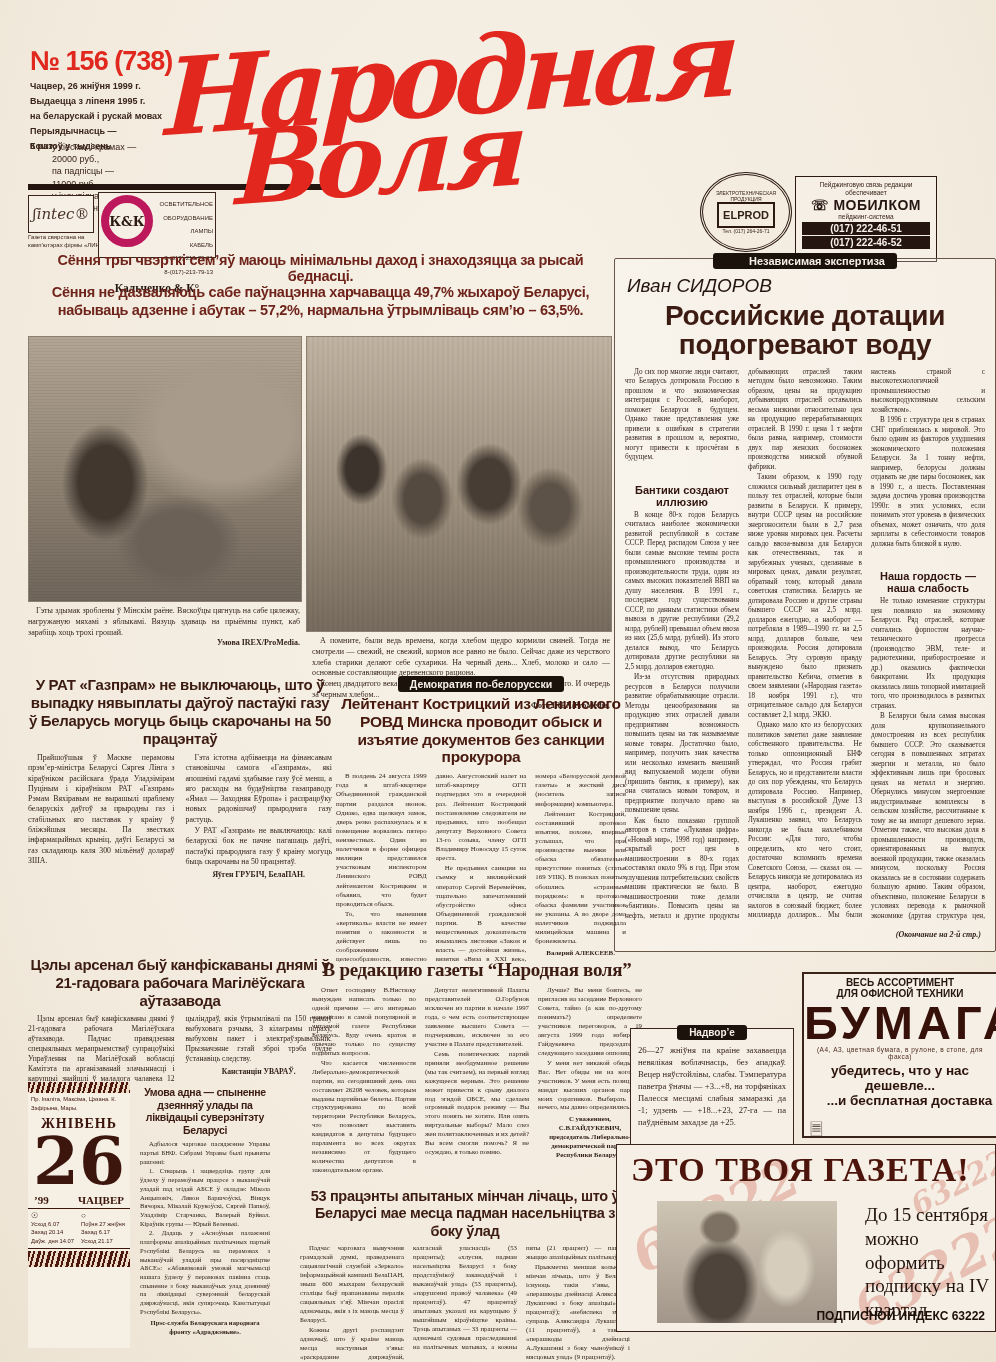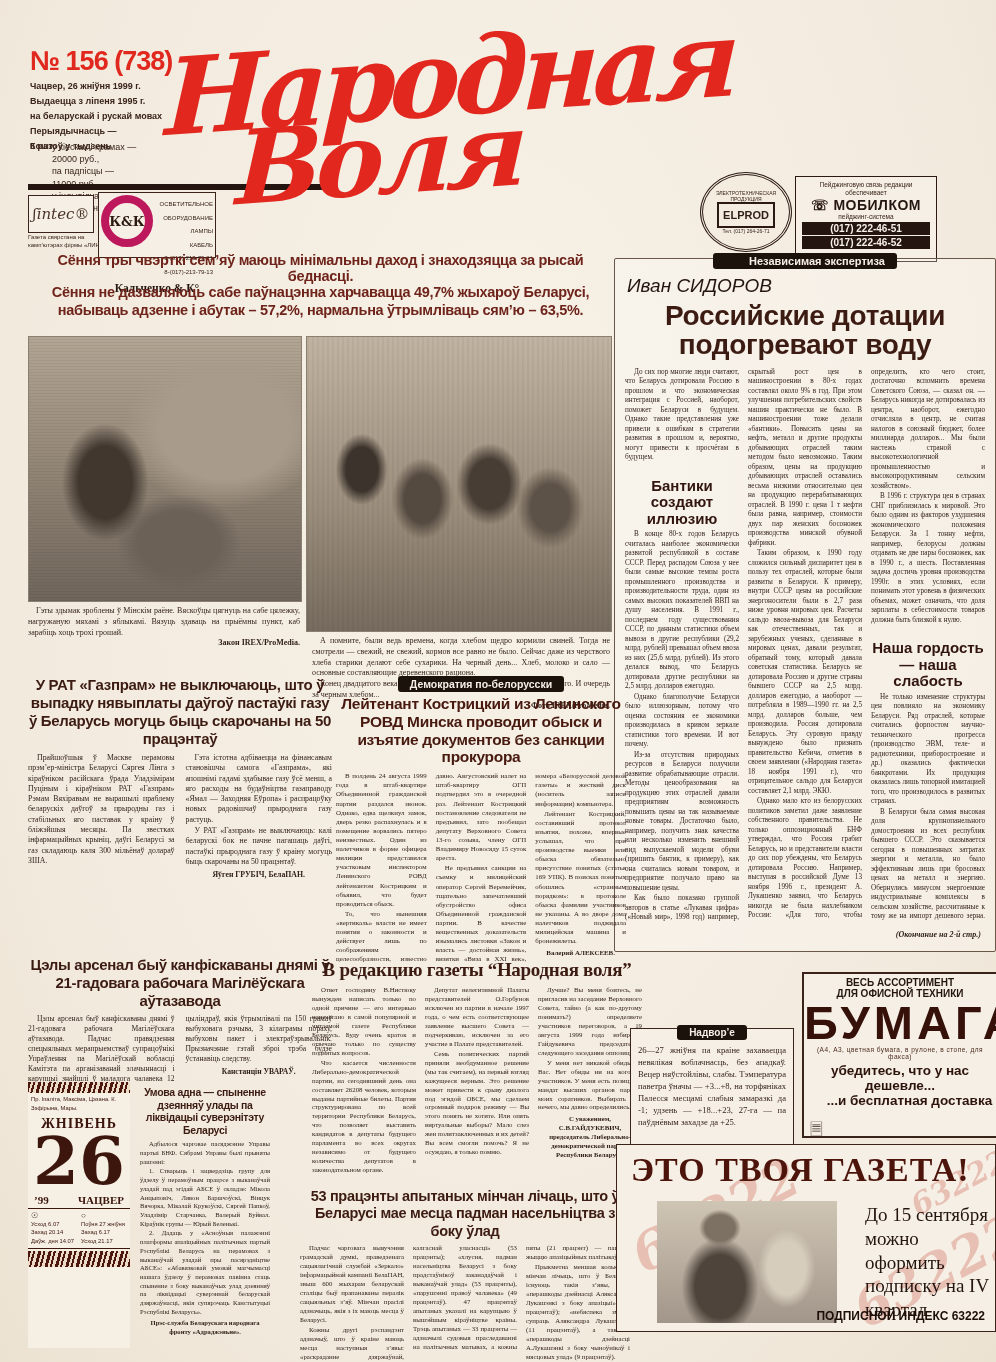--- a/index.html
+++ b/index.html
@@ -51,22 +51,22 @@
   .caption{font-size:8px;line-height:1.35;text-align:justify;color:#2f1e16;}
   .caption p{margin:0;text-indent:8px;}
   .caption p.by{text-align:right;font-weight:bold;text-indent:0;}
   
   .chip{background:#1c120c;color:#f6efe7;font-family:"Liberation Sans",sans-serif;font-weight:bold;
         display:inline-block;padding:2px 12px;border-radius:3px;}
   .art-head{font-family:"Liberation Sans",sans-serif;font-weight:bold;color:#3c1b12;text-align:center;letter-spacing:-.3px;}
   .body-cols{font-family:"Liberation Serif",serif;font-size:7.2px;line-height:1.32;color:#2e1d16;
              text-align:justify;overflow:hidden;}
   .body-cols p{margin:0 0 1px;text-indent:9px;}
-  .body-cols p.sub{font-family:"Liberation Sans",sans-serif;font-weight:bold;text-align:center;font-size:15px;
-                   margin:15px 0 3px;text-indent:0;color:#31150e;line-height:1.1;}
+  .body-cols p.sub{font-family:"Liberation Sans",sans-serif;font-weight:bold;text-align:center;font-size:11px;
+                   margin:21px 0 3px;text-indent:0;color:#31150e;line-height:1.1;}
   .body-cols p.by{text-align:center;font-weight:bold;text-indent:0;margin-top:3px;}
   .cols3{column-count:3;column-gap:9px;}
   .cols2{column-count:2;column-gap:11px;}
   .sidorov-box{border:1px solid #6b5748;border-radius:2px;background:rgba(255,255,255,.25);}
   .author-line{font-family:"Liberation Sans",sans-serif;font-style:italic;font-size:19px;color:#241510;}
   .cont-note{font-family:"Liberation Serif",serif;font-style:italic;font-weight:bold;font-size:8px;text-align:right;color:#2e1d16;}
   
   .cal{background:#f6efe4;}
   .ornament{height:11px;background:repeating-linear-gradient(105deg,#4c170e 0 3px,#ecdcc6 3px 5px,#4c170e 5px 7px,#ecdcc6 7px 10px);}
   .cal-month{font-family:"Liberation Serif",serif;font-weight:bold;font-size:14px;color:#3c150c;text-align:center;letter-spacing:1px;}
@@ -157,39 +157,38 @@
     <div class="phone-strip">(017) 222-46-52</div>
   </div>
 
   <div class="abs banner" style="left:28px;top:252px;width:585px;font-size:14.5px;">Сёння тры чвэрткі сем’яў маюць мінімальны даход і знаходзяцца за рысай беднасці.</div>
   <div class="abs banner" style="left:28px;top:283px;width:585px;font-size:14.5px;line-height:1.25;">Сёння не дазваляюць сабе паўнацэнна харчавацца 49,7% жыхароў Беларусі, набываць адзенне і абутак – 57,2%, нармальна ўтрымліваць сям’ю – 63,5%.</div>
 
   <div class="abs photo photo-left" style="left:28px;top:336px;width:272px;height:264px;"></div>
   <div class="abs photo photo-right" style="left:306px;top:336px;width:304px;height:294px;"></div>
   <div class="abs caption" style="left:28px;top:606px;width:272px;">
       <p class="p">Гэты здымак зроблены ў Мінскім раёне. Вяскоўцы цягнуць на сабе цялежку, нагружаную мяхамі з яблыкамі. Вязуць здаваць на прыёмны пункт, каб зарабіць хоць трохі грошай.</p>
-      <p class="by">Закон IREX/ProMedia.</p>
+      <p class="by">Умова IREX/ProMedia.</p>
     </div>
   <div class="abs caption" style="left:312px;top:636px;width:298px;">
       <p class="p">А помните, были ведь времена, когда хлебом щедро кормили свиней. Тогда не смотрели — свежий, не свежий, кормов все равно не было. Сейчас даже из черствого хлеба старики делают себе сухарики. На черный день... Хлеб, молоко и сало — основные составляющие деревенского рациона.</p>
       <p class="p">Конец двадцатого века. Государство с претензией на статус европейского. И очередь за черным хлебом...</p>
       <p class="by">Фото IREX/ProMedia.</p>
     </div>
 
   <div class="abs sidorov-box" style="left:614px;top:258px;width:380px;height:692px;">
     <div style="text-align:center;margin-top:-8px;">
       <span class="chip" style="font-size:11px;padding-left:36px;">Независимая экспертиза</span>
     </div>
     <div class="author-line" style="margin:6px 0 0 12px;">Иван СИДОРОВ</div>
     <div class="art-head" style="font-size:28px;line-height:1.05;margin:4px 8px 8px;">Российские дотации подогревают воду</div>
     <div class="body-cols cols3" style="margin:0 10px;height:560px;">
         <p class="p">До сих пор многие люди считают, что Беларусь дотировала Россию в прошлом и что экономическая интеграция с Россией, наоборот, поможет Беларуси в будущем. Однако такие представления уже привели к ошибкам в стратегии развития в прошлом и, вероятно, могут привести к просчётам в будущем.</p>
         <p class="sub">Бантики создают иллюзию</p>
         <p class="p">В конце 80-х годов Беларусь считалась наиболее экономически развитой республикой в составе СССР. Перед распадом Союза у нее были самые высокие темпы роста промышленного производства и производительности труда, один из самых высоких показателей ВВП на душу населения. В 1991 г., последнем году существования СССР, по данным статистики объем вывоза в другие республики (29,2 млрд. рублей) превышал объем ввоза из них (25,6 млрд. рублей). Из этого делался вывод, что Беларусь дотировала другие республики на 2,5 млрд. долларов ежегодно.</p>
-        <p class="p">Однако благополучие Беларуси было иллюзорным, потому что оценка состояния ее экономики производилась в кривом зеркале статистики того времени. И вот почему.</p>
         <p class="p">Из-за отсутствия природных ресурсов в Беларуси получили развитие обрабатывающие отрасли. Методы ценообразования на продукцию этих отраслей давали предприятиям возможность повышать цены на так называемые новые товары. Достаточно было, например, получить знак качества или несколько изменить внешний вид выпускаемой модели обуви (пришить бантик, к примеру), как она считалась новым товаром, и предприятие получало право на повышение цены.</p>
         <p class="p">Как было показано группой авторов в статье «Лукавая цифра» («Новый мир», 1998 год) например, скрытый рост цен в машиностроении в 80-х годах составлял около 9% в год. При этом улучшения потребительских свойств машин практически не было. В машиностроении тоже делали «бантики». Повысить цены на нефть, металл и другие продукты добывающих отраслей таким методом было невозможно. Таким образом, цены на продукцию добывающих отраслей оставались весьма низкими относительно цен на продукцию перерабатывающих отраслей. В 1990 г. цена 1 т нефти была равна, например, стоимости двух пар женских босоножек производства минской обувной фабрики.</p>
         <p class="p">Таким образом, к 1990 году сложился сильный диспаритет цен в пользу тех отраслей, которые были развиты в Беларуси. К примеру, внутри СССР цены на российские энергоносители были в 2,7 раза ниже уровня мировых цен. Расчеты сальдо ввоза-вывоза для Беларуси как отечественных, так и зарубежных ученых, сделанные в мировых ценах, давали результат, обратный тому, который давала советская статистика. Беларусь не дотировала Россию и другие страны бывшего СССР на 2,5 млрд. долларов ежегодно, а наоборот — потребляла в 1989—1990 гг. на 2,5 млрд. долларов больше, чем производила. Россия дотировала Беларусь. Эту суровую правду вынуждено было признать правительство Кебича, отметив в своем заявлении («Народная газета» 18 ноября 1991 г.), что отрицательное сальдо для Беларуси составляет 2,1 млрд. ЭКЮ.</p>
         <p class="p">Однако мало кто из белорусских политиков заметил даже заявление собственного правительства. Не только оппозиционный БНФ утверждал, что Россия грабит Беларусь, но и представители власти до сих пор убеждены, что Беларусь дотировала Россию. Например, выступая в российской Думе 13 ноября 1996 г., президент А. Лукашенко заявил, что Беларусь никогда не была нахлебником России: «Для того, чтобы определить, кто чего стоит, достаточно вспомнить времена Советского Союза, — сказал он. — Беларусь никогда не дотировалась из центра, наоборот, ежегодно отчисляла в центр, не считая налогов в союзный бюджет, более миллиарда долларов... Мы были настежь страной с высокотехнологичной промышленностью и высокопродуктивным сельским хозяйством».</p>
         <p class="p">В 1996 г. структура цен в странах СНГ приблизилась к мировой. Это было одним из факторов ухудшения экономического положения Беларуси. За 1 тонну нефти, например, белорусы должны отдавать не две пары босоножек, как в 1990 г., а шесть. Поставленная задача достичь уровня производства 1990г. в этих условиях, если понимать этот уровень в физических объемах, может означать, что доля зарплаты в себестоимости товаров должна быть близкой к нулю.</p>
         <p class="sub">Наша гордость — наша слабость</p>
         <p class="p">Не только изменение структуры цен повлияло на экономику Беларуси. Ряд отраслей, которые считались форпостом научно-технического прогресса (производство ЭВМ, теле- и радиотехники, приборостроение и др.) оказались фактически банкротами. Их продукция оказалась лишь топорной имитацией того, что производилось в развитых странах.</p>
         <p class="p">В Беларуси была самая высокая доля крупнопанельного домостроения из всех республик бывшего СССР. Это сказывается сегодня в повышенных затратах энергии и металла, но было эффективным лишь при бросовых ценах на металл и энергию. Обернулись минусом энергоемкие индустриальные комплексы в сельском хозяйстве, рассчитанные к тому же на импорт дешевого зерна. Отметим также, что высокая доля в промышленности производств, ориентированных на выпуск военной продукции, также оказалась минусом, поскольку Россия оказалась не в состоянии содержать большую армию. Таким образом, объективно, положение Беларуси в условиях перевода к рыночной экономике (другая структура цен, конкуренция) была намного хуже, чем в России и других республиках бывшего СССР. Поэтому реформы здесь были более необходимы.</p>
       </div>
     <div class="cont-note" style="margin:2px 14px 0 0;">(Окончание на 2-й стр.)</div>

